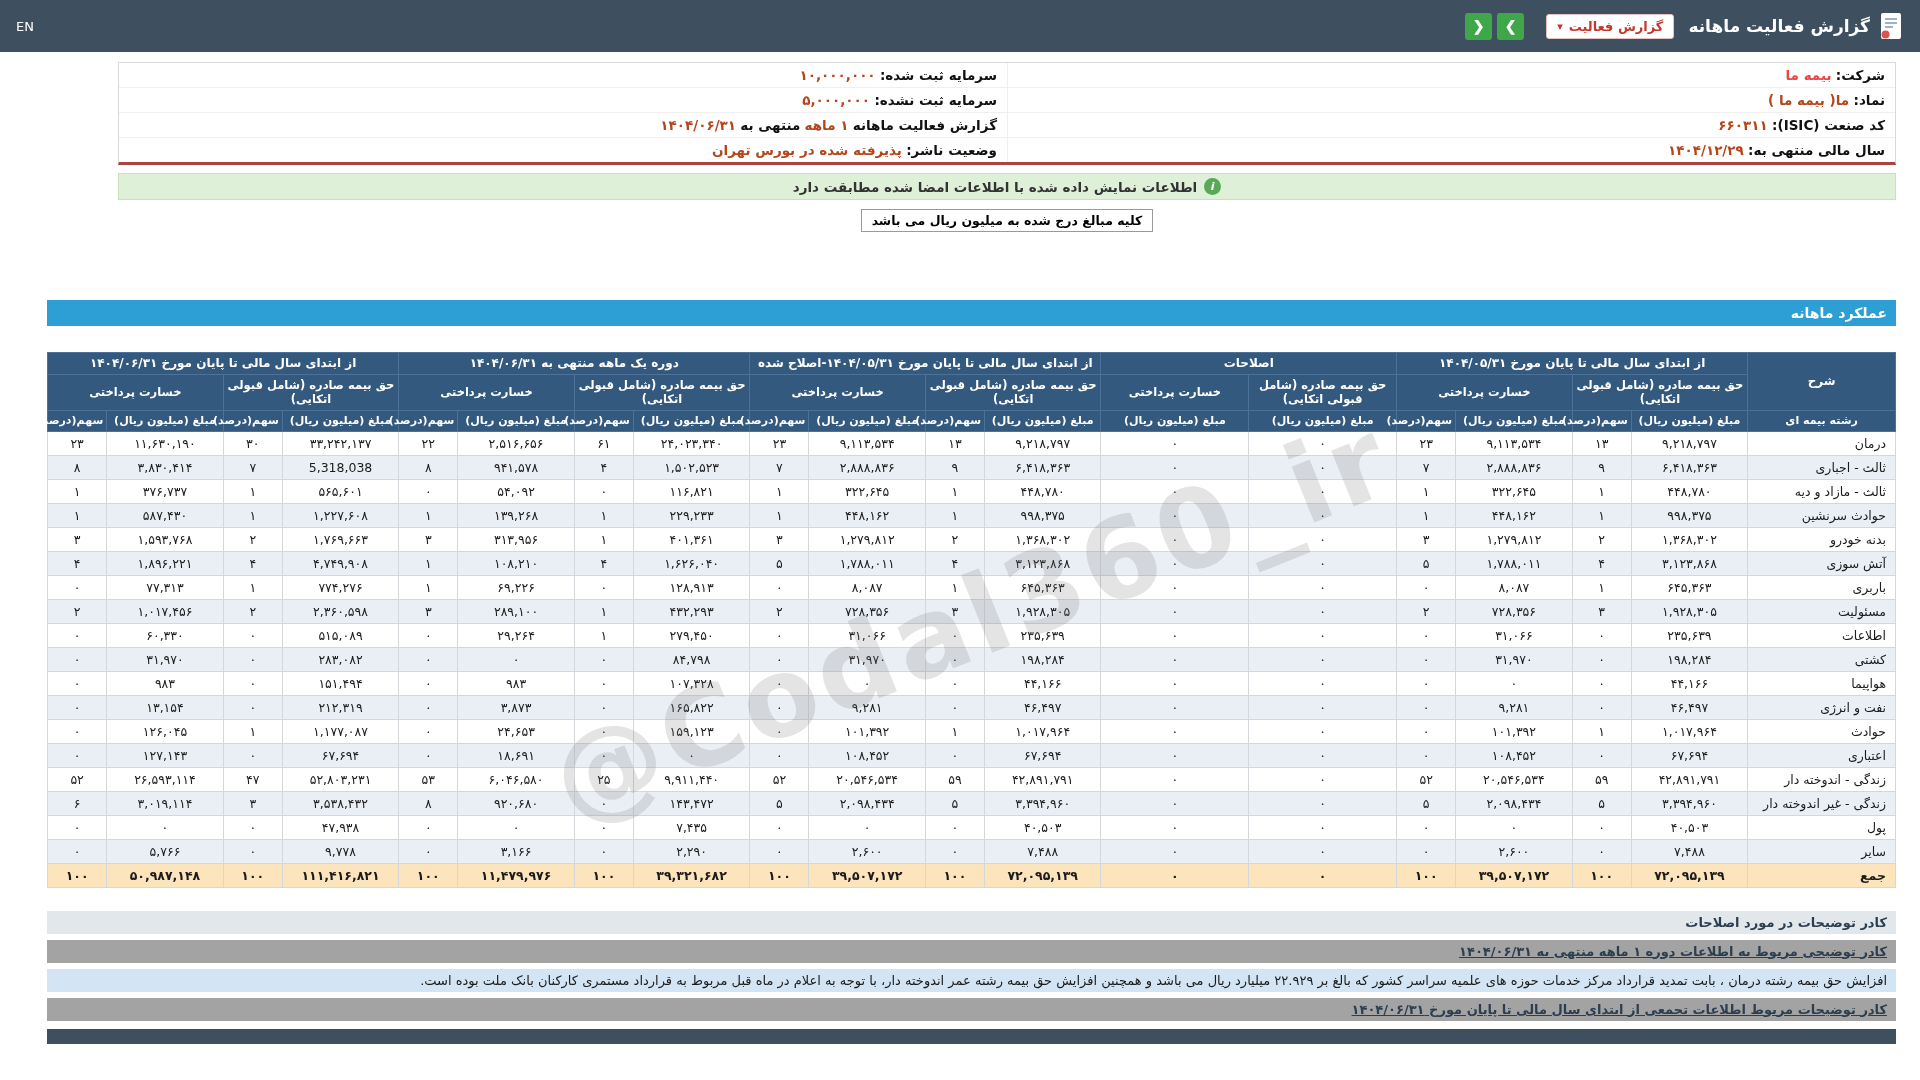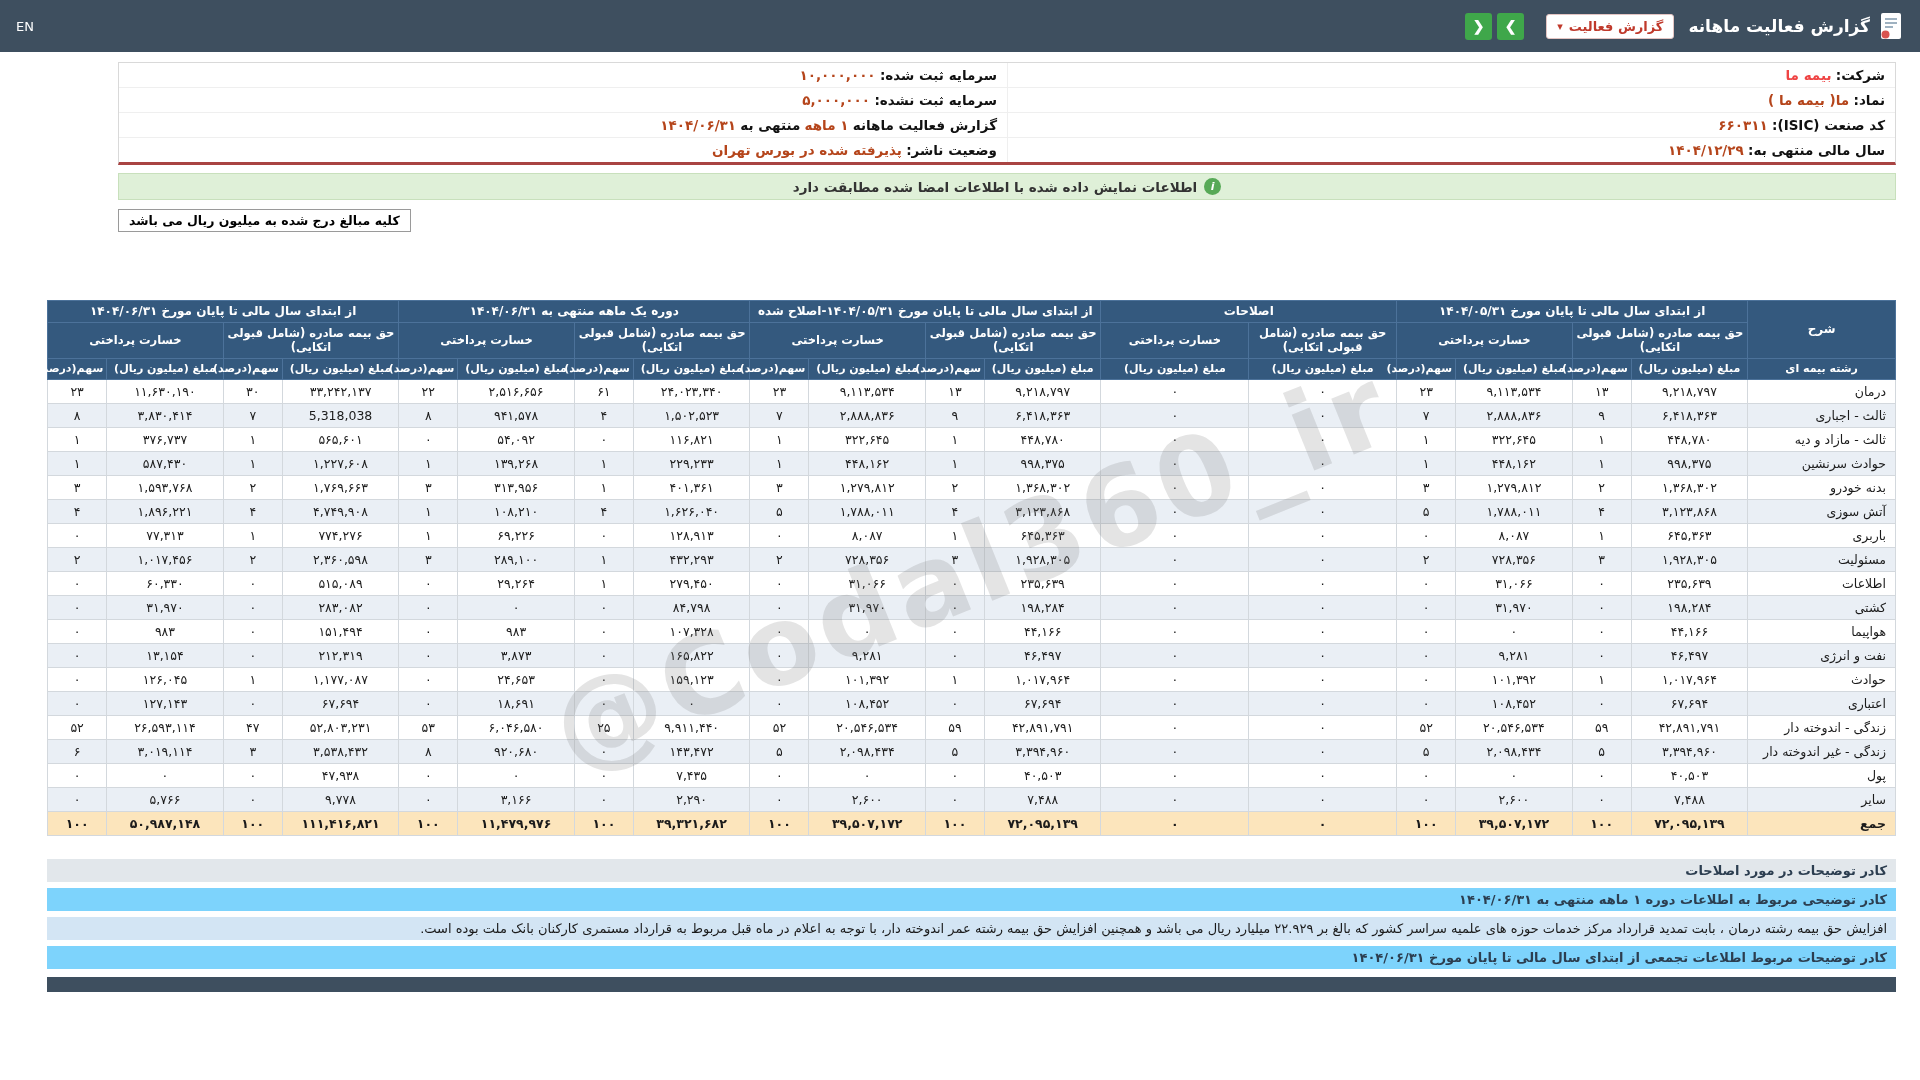--- a/index.html
+++ b/index.html
@@ -52,21 +52,21 @@
     display: flex; align-items: center; justify-content: center; gap: 7px;
     font-size: 13.5px; font-weight: bold; color: #333;
   }
   .i-badge {
     width: 17px; height: 17px; border-radius: 50%; background: #57a957; color: #fff;
     display: inline-flex; align-items: center; justify-content: center;
     font-size: 11px; font-style: italic; font-weight: bold; flex: 0 0 auto;
   }
 
   
-  .units-box-wrap { margin: 9px 24px 0 118px; text-align: left; }
+  .units-box-wrap { margin: 9px 24px 0 118px; text-align: center; }
   .units-box {
     display: inline-block; border: 1px solid #9a9a9a; background: #fff;
     padding: 3px 10px; font-size: 12.5px; font-weight: bold;
   }
 
   
   .section-wrap { margin: 68px 24px 0 47px; }
   .section-bar {
     background: #2d9fd4; color: #fff; font-weight: bold; font-size: 14px;
     height: 26px; line-height: 26px; padding: 0 9px;
@@ -106,21 +106,21 @@
     color: rgba(120,120,120,0.20);
   }
 
   
   .notes { margin: 23px 24px 0 47px; display: flex; flex-direction: column; gap: 6px; }
   .note-bar {
     min-height: 21px; line-height: 21px; padding: 1px 9px;
     font-size: 13px; font-weight: bold; color: #2c3e50;
   }
   .note-gray { background: #e2e7eb; }
-  .note-blue { background: #7dd3fc; }
+  .note-blue { background: #a3a3a3; text-decoration: underline; }
   .note-text { background: #d3e5f4; font-weight: normal; color: #1a1a1a; }
 
   .footer-bar { margin: 8px 24px 0 47px; height: 15px; background: #3e4f5f; }
 </style>
 <title>گزارش فعالیت ماهانه</title></head>
 <body>
 
 <header class="topbar">
   <span class="report-icon">
     <svg width="26" height="30" viewBox="0 0 26 30" aria-hidden="true">
@@ -181,20 +181,21 @@
 <div class="notice">
   <span class="i-badge">i</span>
   <span>اطلاعات نمایش داده شده با اطلاعات امضا شده مطابقت دارد</span>
 </div>
 
 <div class="units-box-wrap">
   <span class="units-box">کلیه مبالغ درج شده به میلیون ریال می باشد</span>
 </div>
 
 <div class="section-wrap">
+  <div class="section-bar">عملکرد ماهانه</div>
 </div>
 
 <div class="tbl-wrap">
   <table class="perf">
     <colgroup>
       <col class="c-desc">
       <col class="c-amt">
         <col class="c-shr">
         <col class="c-amt">
         <col class="c-shr">

